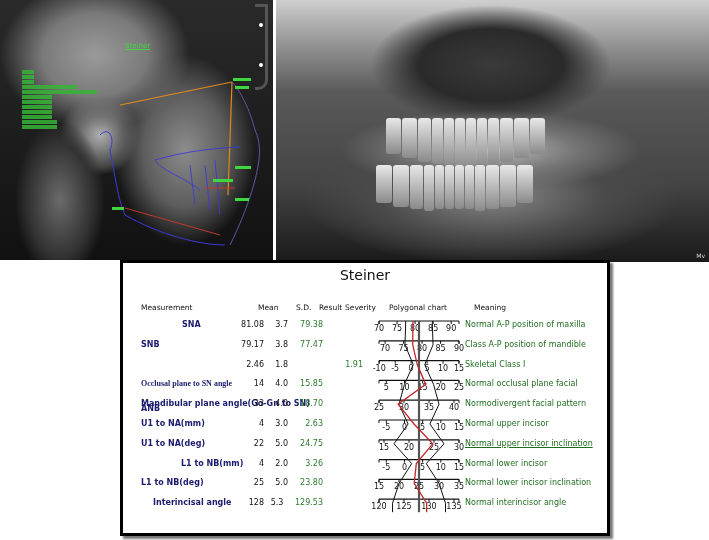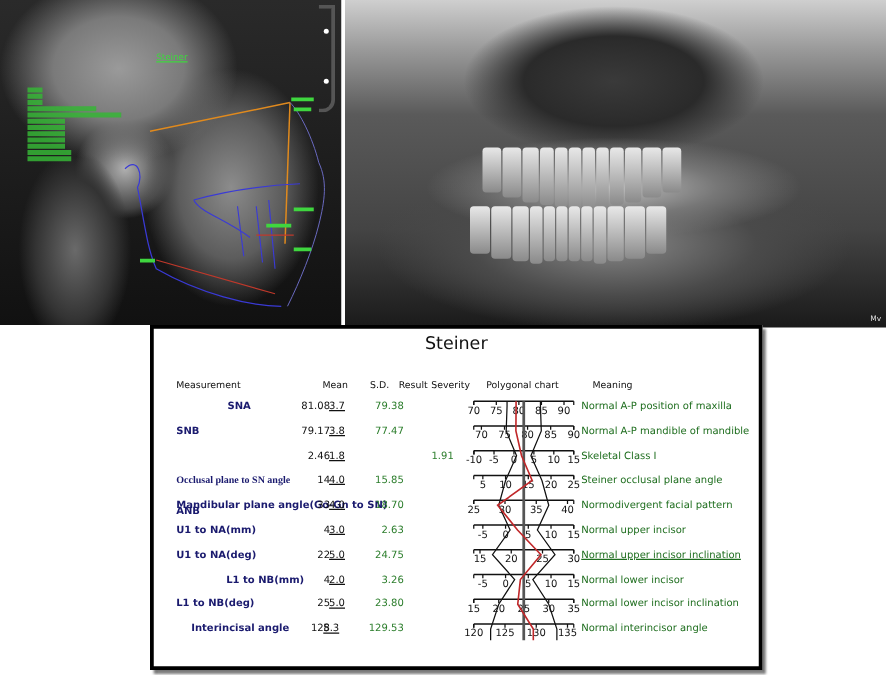--- a/index.html
+++ b/index.html
@@ -25,21 +25,21 @@
   .tooth{background:linear-gradient(180deg,#e8e8e8,#8a8a8a);border-radius:3px;}
   #ceph-title{position:absolute;left:125px;top:42px;color:#3fd63f;font-size:7px;text-decoration:underline;}
   .ceph-legend{position:absolute;left:22px;top:70px;}
   .ceph-legend div{height:4px;margin-bottom:1px;background:#36b536;opacity:.85;}
   #report{position:absolute;left:120px;top:260px;width:490px;height:276px;background:#fff;border:3px solid #000;box-shadow:3px 3px 2px #777;box-sizing:border-box;}
   #report-title{position:absolute;left:0;width:100%;top:4px;text-align:center;font-size:14px;color:#111;}
   .hdr{position:absolute;top:40px;font-size:7.5px;color:#111;}
   .row-name{position:absolute;left:18px;font-size:8px;color:#1a1a6e;font-weight:bold;}
   .row-mean,.row-sd,.row-res{position:absolute;font-size:8px;text-align:right;}
   .row-mean{width:40px;left:101px;color:#111;}
-  .row-sd{width:22px;left:131px;color:#111;text-decoration:underline;}
+  .row-sd{width:22px;left:143px;color:#111;}
   .row-res{width:36px;left:164px;color:#2b7d2b;}
   .row-meaning{position:absolute;left:342px;font-size:8px;color:#1f6e1f;}
   #poly{position:absolute;left:0;top:0;}
 </style>
 </head>
 <body>
 
 <div id="ceph" class="xray">
   <div id="ceph-title">Steiner</div>
   <div class="ceph-legend">
@@ -124,31 +124,31 @@
   <div id="rows">
       <div class="row-name" style="top: 57px; padding-left: 41px;">SNA</div>
       <div class="row-mean" style="top: 57px;">81.08</div>
       <div class="row-sd" style="top: 57px;">3.7</div>
       <div class="row-res" style="top: 57px;">79.38</div>
       <div class="row-meaning" style="top: 57px;">Normal A-P position of maxilla</div>
       <div class="row-name" style="top: 76.8px;">SNB</div>
       <div class="row-mean" style="top: 76.8px;">79.17</div>
       <div class="row-sd" style="top: 76.8px;">3.8</div>
       <div class="row-res" style="top: 76.8px;">77.47</div>
-      <div class="row-meaning" style="top: 76.8px;">Normal A-P mandible of mandible</div>
+      <div class="row-meaning" style="top: 76.8px;">Class A-P position of mandible</div>
       <div class="row-name" style="top: 96.6px; margin-top: 44px;">ANB</div>
       <div class="row-mean" style="top: 96.6px;">2.46</div>
       <div class="row-sd" style="top: 96.6px;">1.8</div>
       <div class="row-res" style="top: 96.6px; padding-left: 40px;">1.91</div>
       <div class="row-meaning" style="top: 96.6px;">Skeletal Class I</div>
       <div class="row-name" style="top: 116.4px; font-family: Liberation Serif, serif;">Occlusal plane to SN angle</div>
       <div class="row-mean" style="top: 116.4px;">14</div>
       <div class="row-sd" style="top: 116.4px;">4.0</div>
       <div class="row-res" style="top: 116.4px;">15.85</div>
-      <div class="row-meaning" style="top: 116.4px;">Steiner occlusal plane angle</div>
+      <div class="row-meaning" style="top: 116.4px;">Normal occlusal plane facial</div>
       <div class="row-name" style="top: 136.2px;">Mandibular plane angle(Go-Gn to SN)</div>
       <div class="row-mean" style="top: 136.2px;">33</div>
       <div class="row-sd" style="top: 136.2px;">4.0</div>
       <div class="row-res" style="top: 136.2px;">18.70</div>
       <div class="row-meaning" style="top: 136.2px;">Normodivergent facial pattern</div>
       <div class="row-name" style="top: 156px;">U1 to NA(mm)</div>
       <div class="row-mean" style="top: 156px;">4</div>
       <div class="row-sd" style="top: 156px;">3.0</div>
       <div class="row-res" style="top: 156px;">2.63</div>
       <div class="row-meaning" style="top: 156px;">Normal upper incisor</div>

